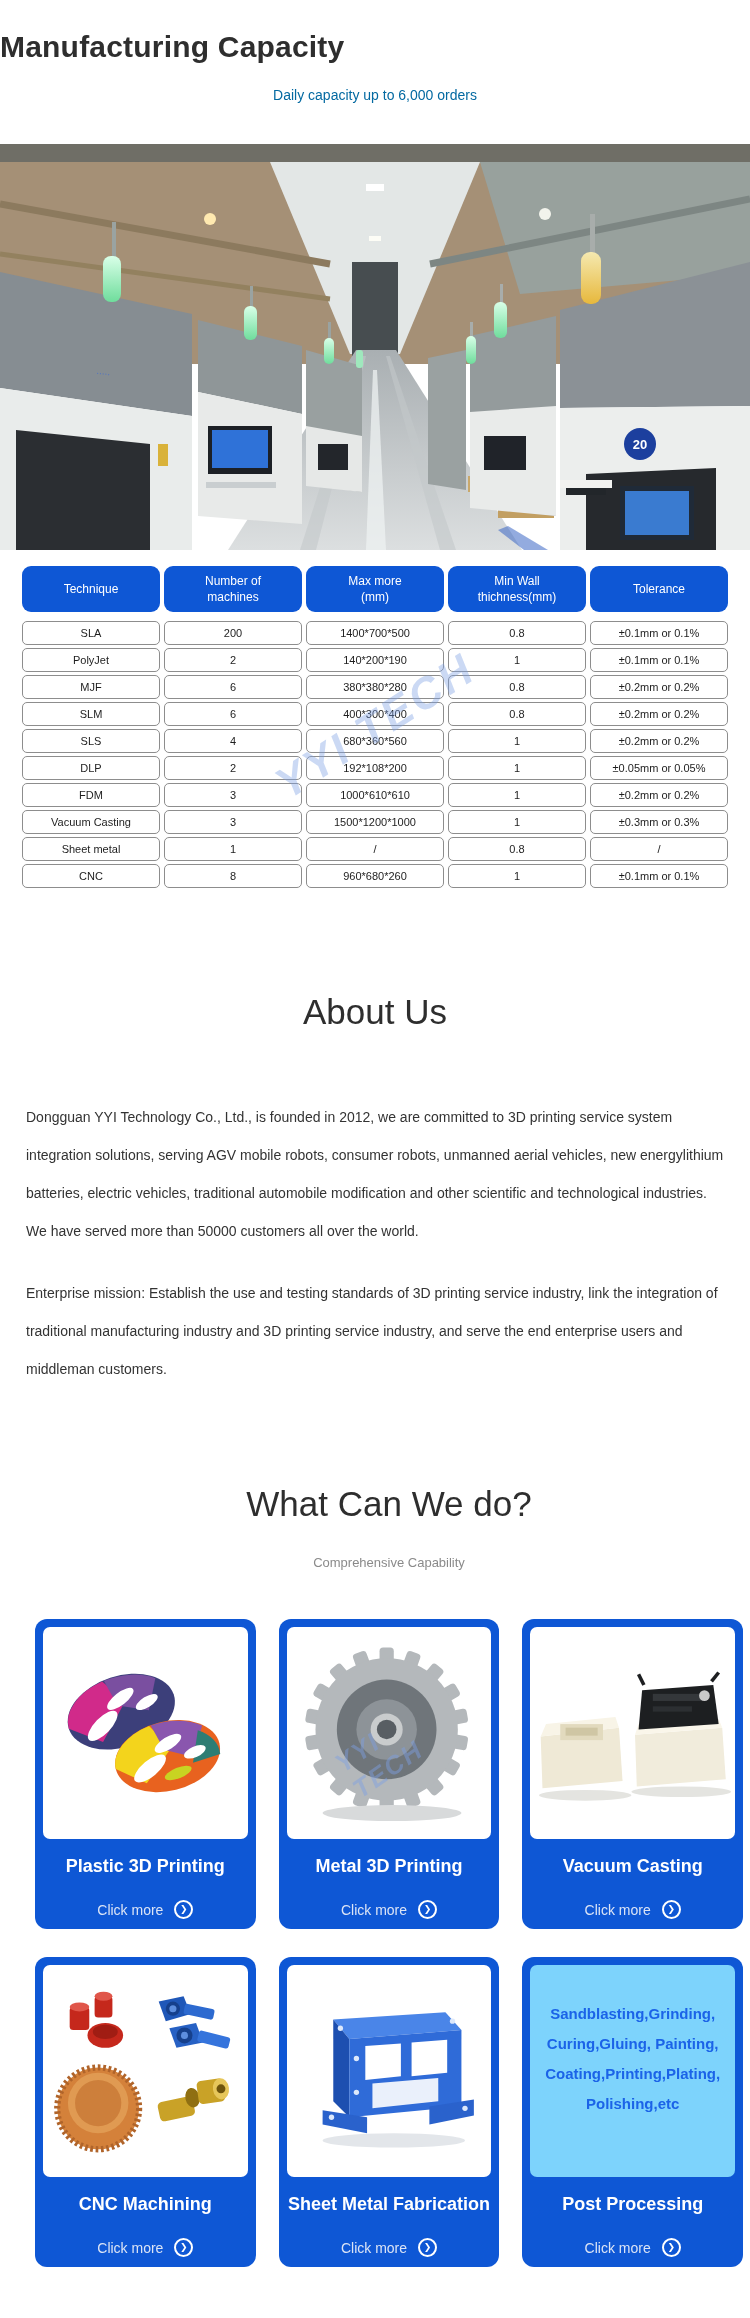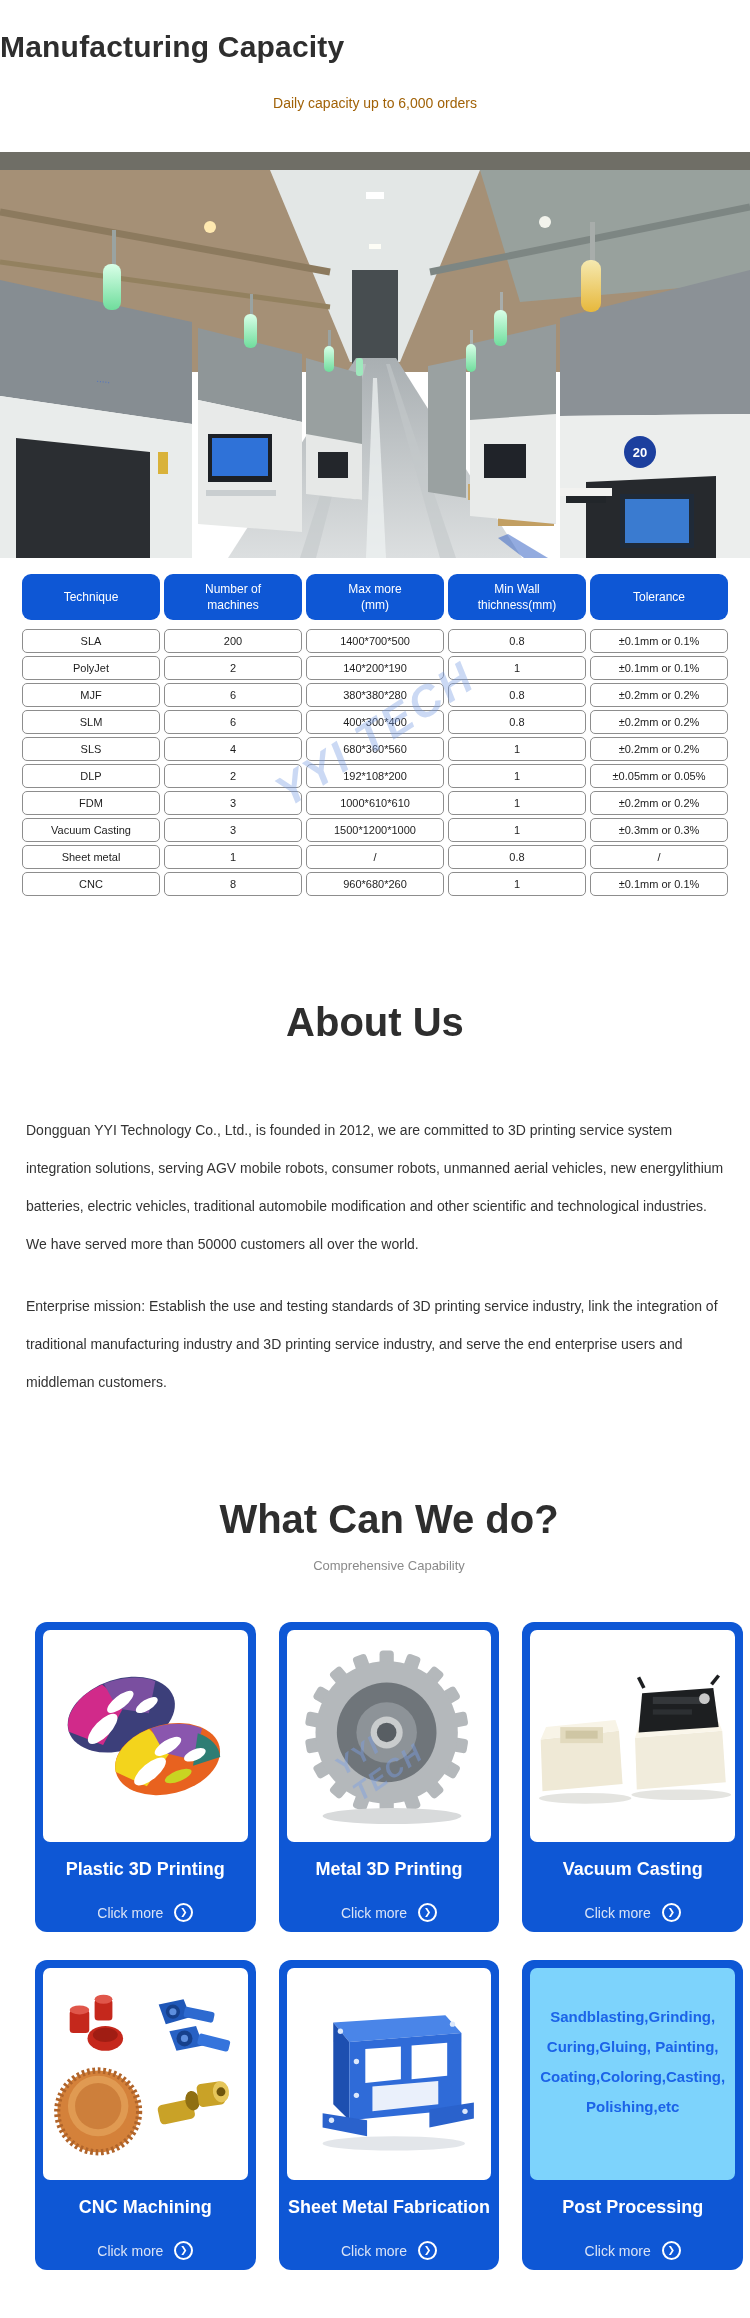--- a/index.html
+++ b/index.html
@@ -1,46 +1,46 @@
 <!DOCTYPE html>
 <html><head>
 <meta charset="utf-8">
 <style>
   html,body{margin:0;padding:0;background:#ffffff;}
   body{width:750px;font-family:"Liberation Sans","DejaVu Sans",sans-serif;color:#2f2f2f;}
   .page{width:750px;overflow:hidden;background:#fff;}
 
   
   .hero-title{margin:30px 0 0;text-align:left;font-size:30px;font-weight:bold;color:#2e2e2e;letter-spacing:.2px;}
-  .hero-sub{margin-top:31px;text-align:center;font-size:14px;color:#a16207;}
+  .hero-sub{margin-top:23px;text-align:center;font-size:14px;color:#0369a1;}
 
   
   .photo{display:block;width:750px;height:406px;margin-top:41px;}
 
   
   .table-wrap{position:relative;padding:16px 22px 0;}
   .thead,.trow{display:grid;grid-template-columns:repeat(5,1fr);gap:4px;}
   .hcell{background:#0e57d5;color:#fff;border-radius:9px;height:46px;display:flex;align-items:center;justify-content:center;
          text-align:center;font-size:12px;line-height:1.35;white-space:pre-line;}
   .tbody{margin-top:9px;display:flex;flex-direction:column;gap:3px;}
   .tcell{background:#fff;border:1px solid #8d8d8d;border-radius:5px;height:22px;display:flex;align-items:center;justify-content:center;
          font-size:11px;color:#1d1d1d;overflow:hidden;}
   .watermark{position:absolute;left:50%;top:52%;transform:translate(-50%,-50%) rotate(-33deg);
              font-size:44px;font-style:italic;font-weight:bold;color:rgba(124,160,228,.40);pointer-events:none;letter-spacing:3px;}
 
   
-  .section-title{margin:14px;text-align:center;font-size:40px;font-weight:bold;color:#2e2e2e;}
+  .section-title{margin:14px;text-align:center;font-size:35px;font-weight:normal;color:#2e2e2e;}
   .about{margin-top:104px;}
   .about p{margin:0;padding:0 26px;font-size:14px;line-height:38px;color:#333;}
   .about p + p{margin-top:24px;}
   .about .section-title{margin-bottom:66px;}
 
   
   .capabilities{margin-top:96px;padding-left:28px;}
-  .cap-sub{margin-top:16px;text-align:center;font-size:13px;color:#8a8a8a;}
+  .cap-sub{margin-top:31px;text-align:center;font-size:13px;color:#8a8a8a;}
 
   .cards{margin-top:49px;padding:0 7px 6px;display:grid;grid-template-columns:repeat(3,1fr);column-gap:23px;row-gap:28px;}
   .card{background:#0e57d5;border-radius:12px;padding:8px 8px 0;height:310px;box-sizing:border-box;cursor:pointer;}
   .card-media{background:#fff;border-radius:7px;height:212px;overflow:hidden;position:relative;}
   .card-media svg{display:block;width:100%;height:100%;}
   .card-media.gray{background:#7dd3fc;display:flex;align-items:flex-start;justify-content:center;}
   .post-lines{margin-top:34px;text-align:center;font-size:15px;font-weight:bold;color:#1b63e8;line-height:30px;padding:0 4px;}
   .card-title{margin-top:17px;text-align:center;font-size:18px;font-weight:bold;color:#ffffff;white-space:nowrap;}
   .card-more{margin-top:23px;display:flex;align-items:center;justify-content:center;gap:11px;color:#dbe4f6;font-size:14px;}
   .more-icon{width:15px;height:15px;border:2px solid #fff;border-radius:50%;display:flex;align-items:center;justify-content:center;
@@ -407,21 +407,21 @@
           <span>Click more</span>
           <span class="more-icon">❯</span>
         </div>
       </div>
 
       <div class="card">
         <div class="card-media gray">
           <div class="post-lines">
             <div>Sandblasting,Grinding,</div>
             <div>Curing,Gluing, Painting,</div>
-            <div>Coating,Coloring,Casting,</div>
+            <div>Coating,Printing,Plating,</div>
             <div>Polishing,etc</div>
           </div>
         </div>
         <div class="card-title">Post Processing</div>
         <div class="card-more">
           <span>Click more</span>
           <span class="more-icon">❯</span>
         </div>
       </div>
 

